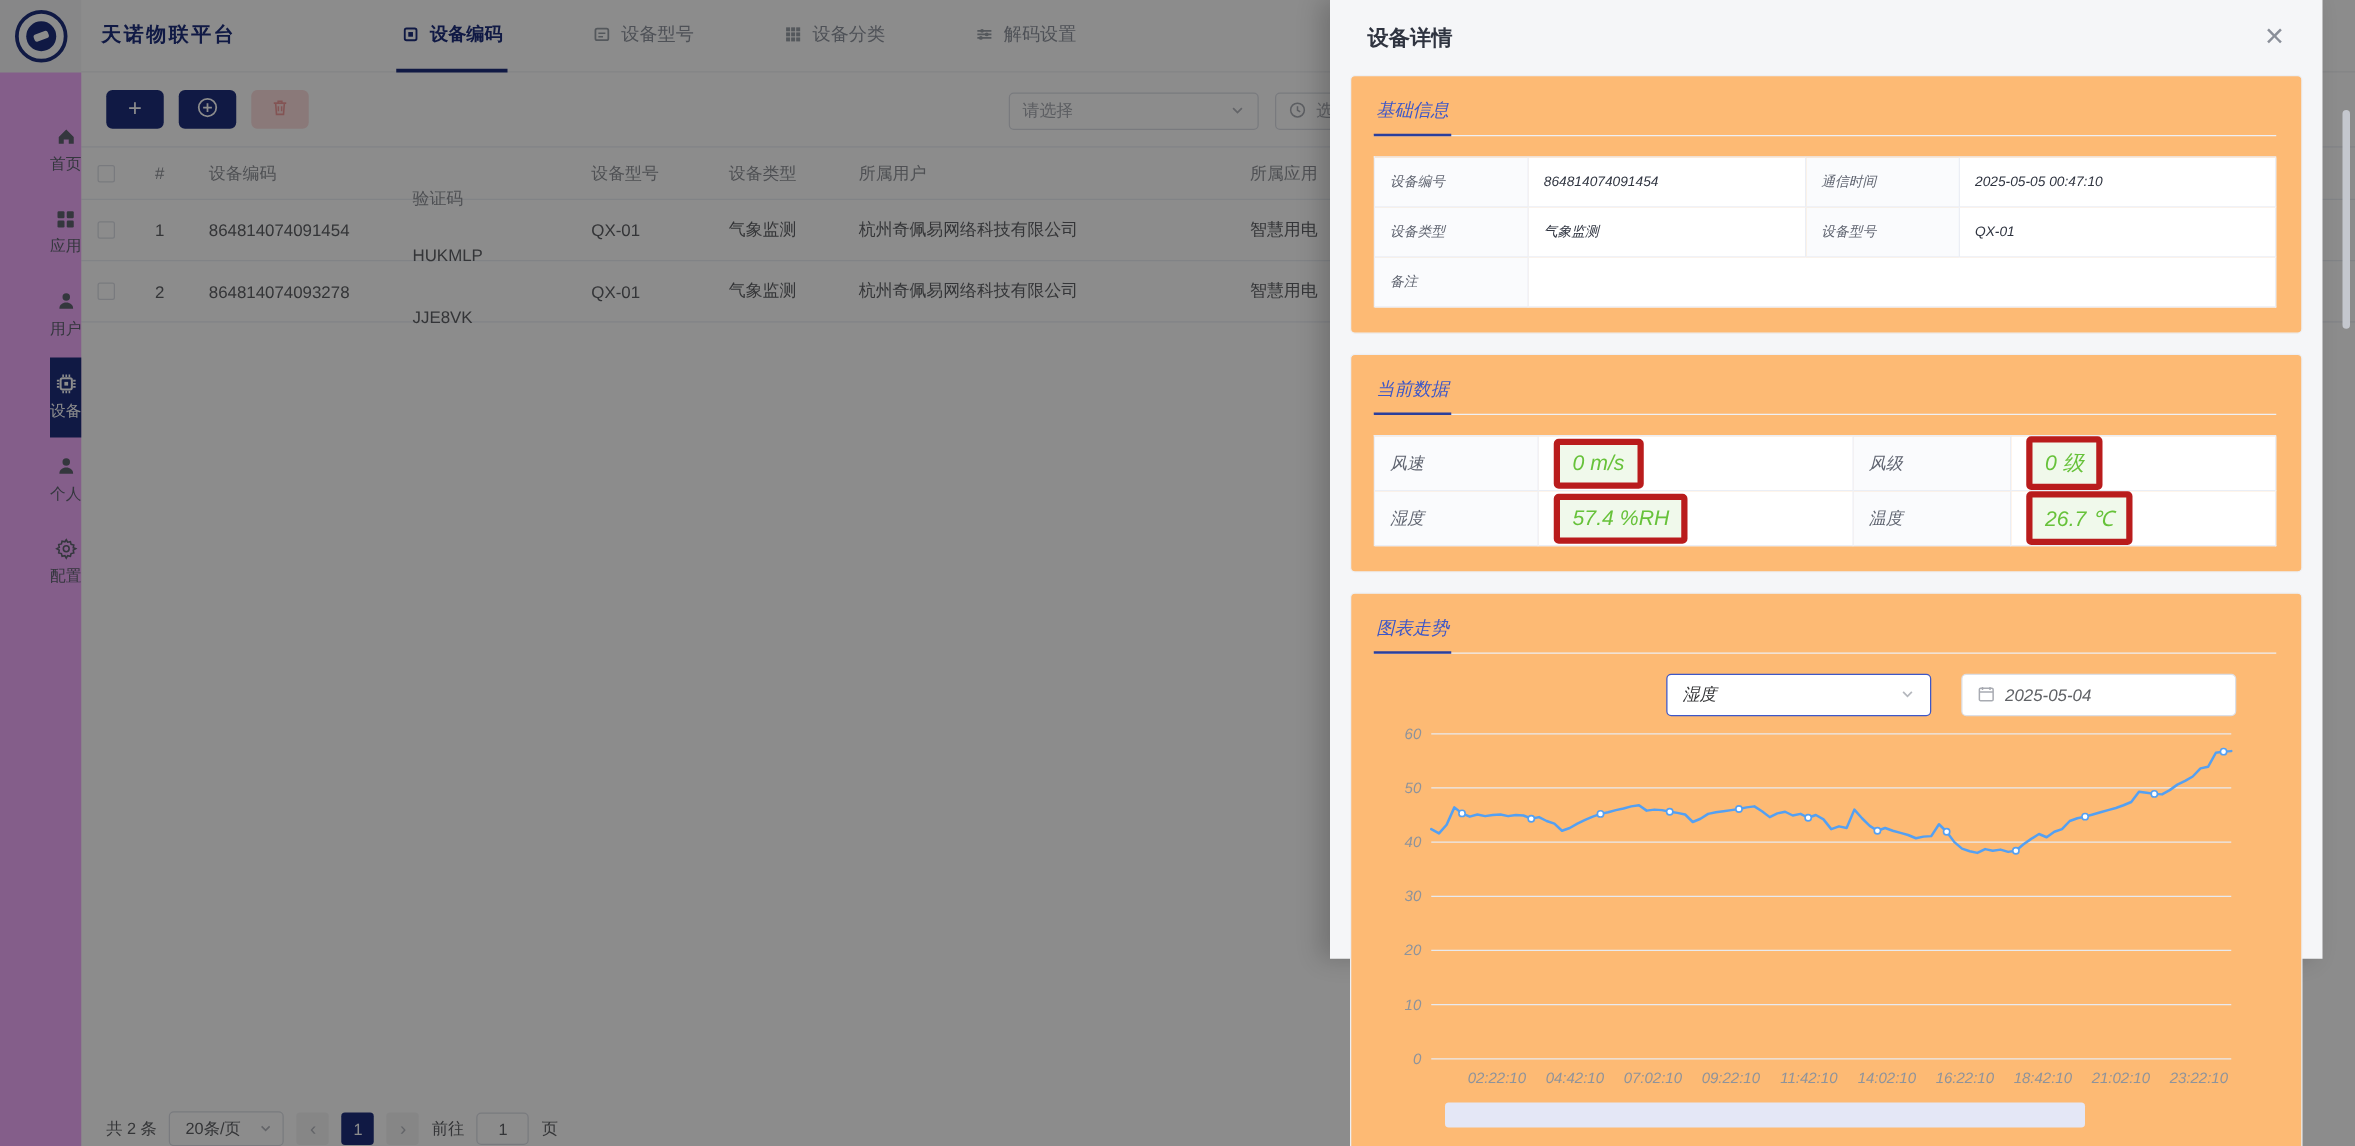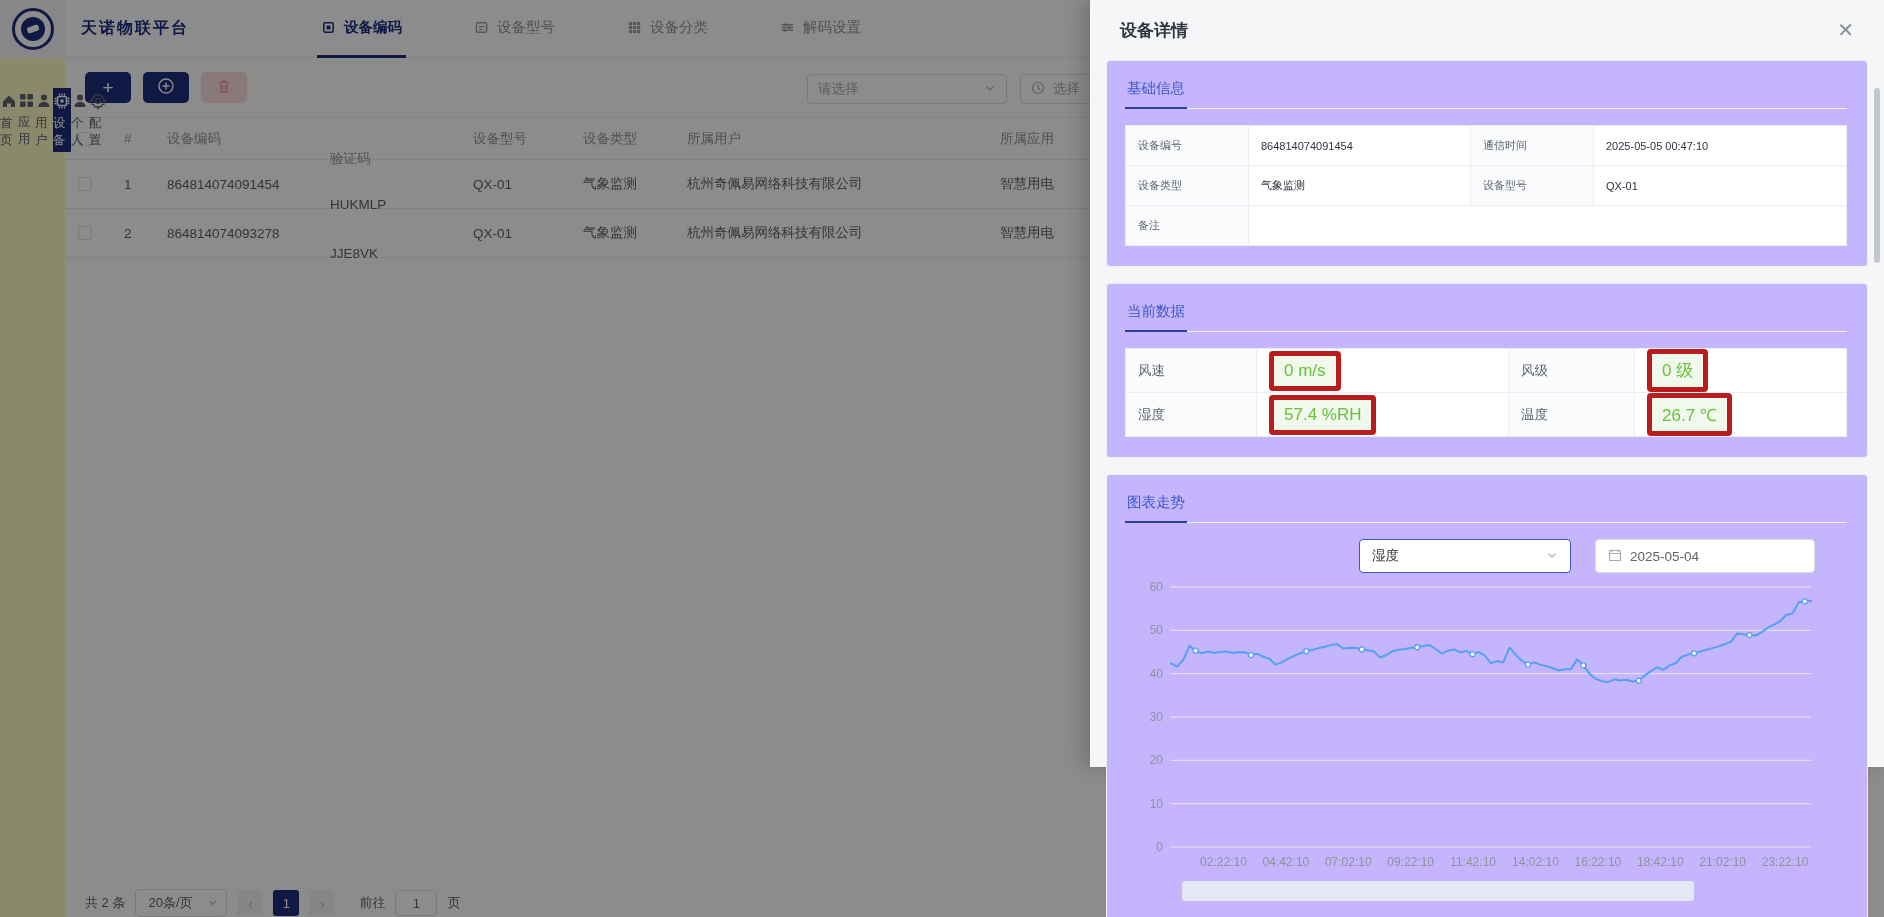--- a/index.html
+++ b/index.html
@@ -16,22 +16,22 @@
   .logo-inner:after { content:""; position:absolute; left:6px; top:9px; width:12px; height:6px;
     background:#fff; transform:rotate(-20deg); border-radius:2px; }
   .app-title { font-size:16px; font-weight:bold; color:#1e2f7d; letter-spacing:2px; margin-left:16px; }
   .tabs { display:flex; margin-left:128px; gap:64px; height:58px; }
   .tab { display:flex; align-items:center; gap:8px; font-size:14.5px; color:#8f949e; cursor:pointer;
     border-bottom:3px solid transparent; padding:0 4px; }
   .tab.active { color:#1e2f7d; font-weight:bold; border-bottom-color:#1e2f7d; }
   .tab svg { display:block; }
 
   
-  .sidebar { position:absolute; left:0; top:58px; width:65px; height:859px; background:#fef9c3; z-index:2;
-    display:flex; flex-direction:row; align-items:flex-start; padding-top:30px; }
+  .sidebar { position:absolute; left:0; top:58px; width:65px; height:859px; background:#f0abfc; z-index:2;
+    display:flex; flex-direction:column; align-items:flex-end; padding-top:30px; }
   .side-item { height:64px; display:flex; flex-direction:column; align-items:center; justify-content:center;
     gap:5px; color:#5f6470; font-size:12.5px; cursor:pointer; margin-bottom:2px; }
   .side-item svg { display:block; }
   .side-item.active { background:#1e2f7d; color:#fff; }
 
   
   .main { position:absolute; left:65px; top:58px; right:0; bottom:0; background:#fff; z-index:1; }
   .toolbar { display:flex; align-items:center; padding:14px 0 12px 20px; position:relative; }
   .btn { width:46px; height:31px; border-radius:5px; display:flex; align-items:center; justify-content:center;
     margin-right:12px; cursor:pointer; border:none; }
@@ -66,27 +66,27 @@
     background:#f4f4f5; border-radius:3px; color:#b4b7bd; font-size:15px; cursor:pointer; }
   .page-num { width:26px; height:26px; display:flex; align-items:center; justify-content:center;
     background:#1e2f7d; color:#fff; border-radius:3px; font-size:13px; }
   .goto-input { width:42px; height:26px; border:1px solid #dcdfe6; border-radius:4px; display:flex;
     align-items:center; justify-content:center; background:#fff; }
 
   
   .overlay { position:absolute; left:0; top:0; width:1884px; height:917px; background:rgba(0,0,0,0.45); z-index:10; }
 
   
-  .drawer { position:absolute; left:1090px; top:0; width:794px; height:767px; background:#f5f6f8; z-index:20;
+  .drawer { position:absolute; left:1064px; top:0; width:794px; height:767px; background:#f5f6f8; z-index:20;
     box-shadow:-8px 0 18px rgba(0,0,0,0.18); }
   .drawer-header { height:60px; display:flex; align-items:center; padding:0 30px; }
   .drawer-title { font-size:17px; font-weight:bold; color:#2f3440; }
   .close-btn { margin-left:auto; font-size:20px; color:#8a8f99; cursor:pointer; line-height:1; }
-  .card { margin:0 16px 16px 16px; background:#c4b5fd; border:1px solid #edeff3; border-radius:4px;
-    padding:14px 20px 20px 18px; }
+  .card { margin:0 16px 16px 16px; background:#fdba74; border:1px solid #edeff3; border-radius:4px;
+    padding:14px 20px 20px 18px;font-style:italic; }
   .sec-head { border-bottom:1px solid #eef0f4; }
   .sec-tab { display:inline-block; color:#3d57c8; font-size:14.5px; padding:4px 2px 9px 2px;
     border-bottom:2px solid #2b3f9c; margin-bottom:-1px; cursor:pointer; }
 
   .info-grid { display:grid; grid-template-columns:123px 222px 123px 1fr; border-top:1px solid #ebeef5;
     border-left:1px solid #ebeef5; margin-top:16px; }
   .info-grid>div { border-right:1px solid #ebeef5; border-bottom:1px solid #ebeef5; min-height:40px;
     display:flex; align-items:center; padding:0 12px; font-size:11px; }
   .cell-label { background:#fafbfd; color:#5f6470; }
   .cell-value { background:#fff; color:#2f3440; }
@@ -322,21 +322,21 @@
       <span>20条/页</span>
       <span class="chev">
         <svg width="11" height="11" viewBox="0 0 12 12">
             <path d="M2.5 4.5 L6 8 L9.5 4.5" fill="none" stroke="#b4b7bd" stroke-width="1.4"></path>
           </svg>
       </span>
     </div>
     <span class="page-arrow">‹</span>
     <span class="page-num">1</span>
     <span class="page-arrow">›</span>
-    <span style="margin-left:14px;">前往</span>
+    <span style="margin-left:0;">前往</span>
     <span class="goto-input">1</span>
     <span>页</span>
   </div>
 </div>
 
 <div class="overlay"></div>
 
 <div class="drawer">
   <div class="drawer-header">
     <span class="drawer-title">设备详情</span>

